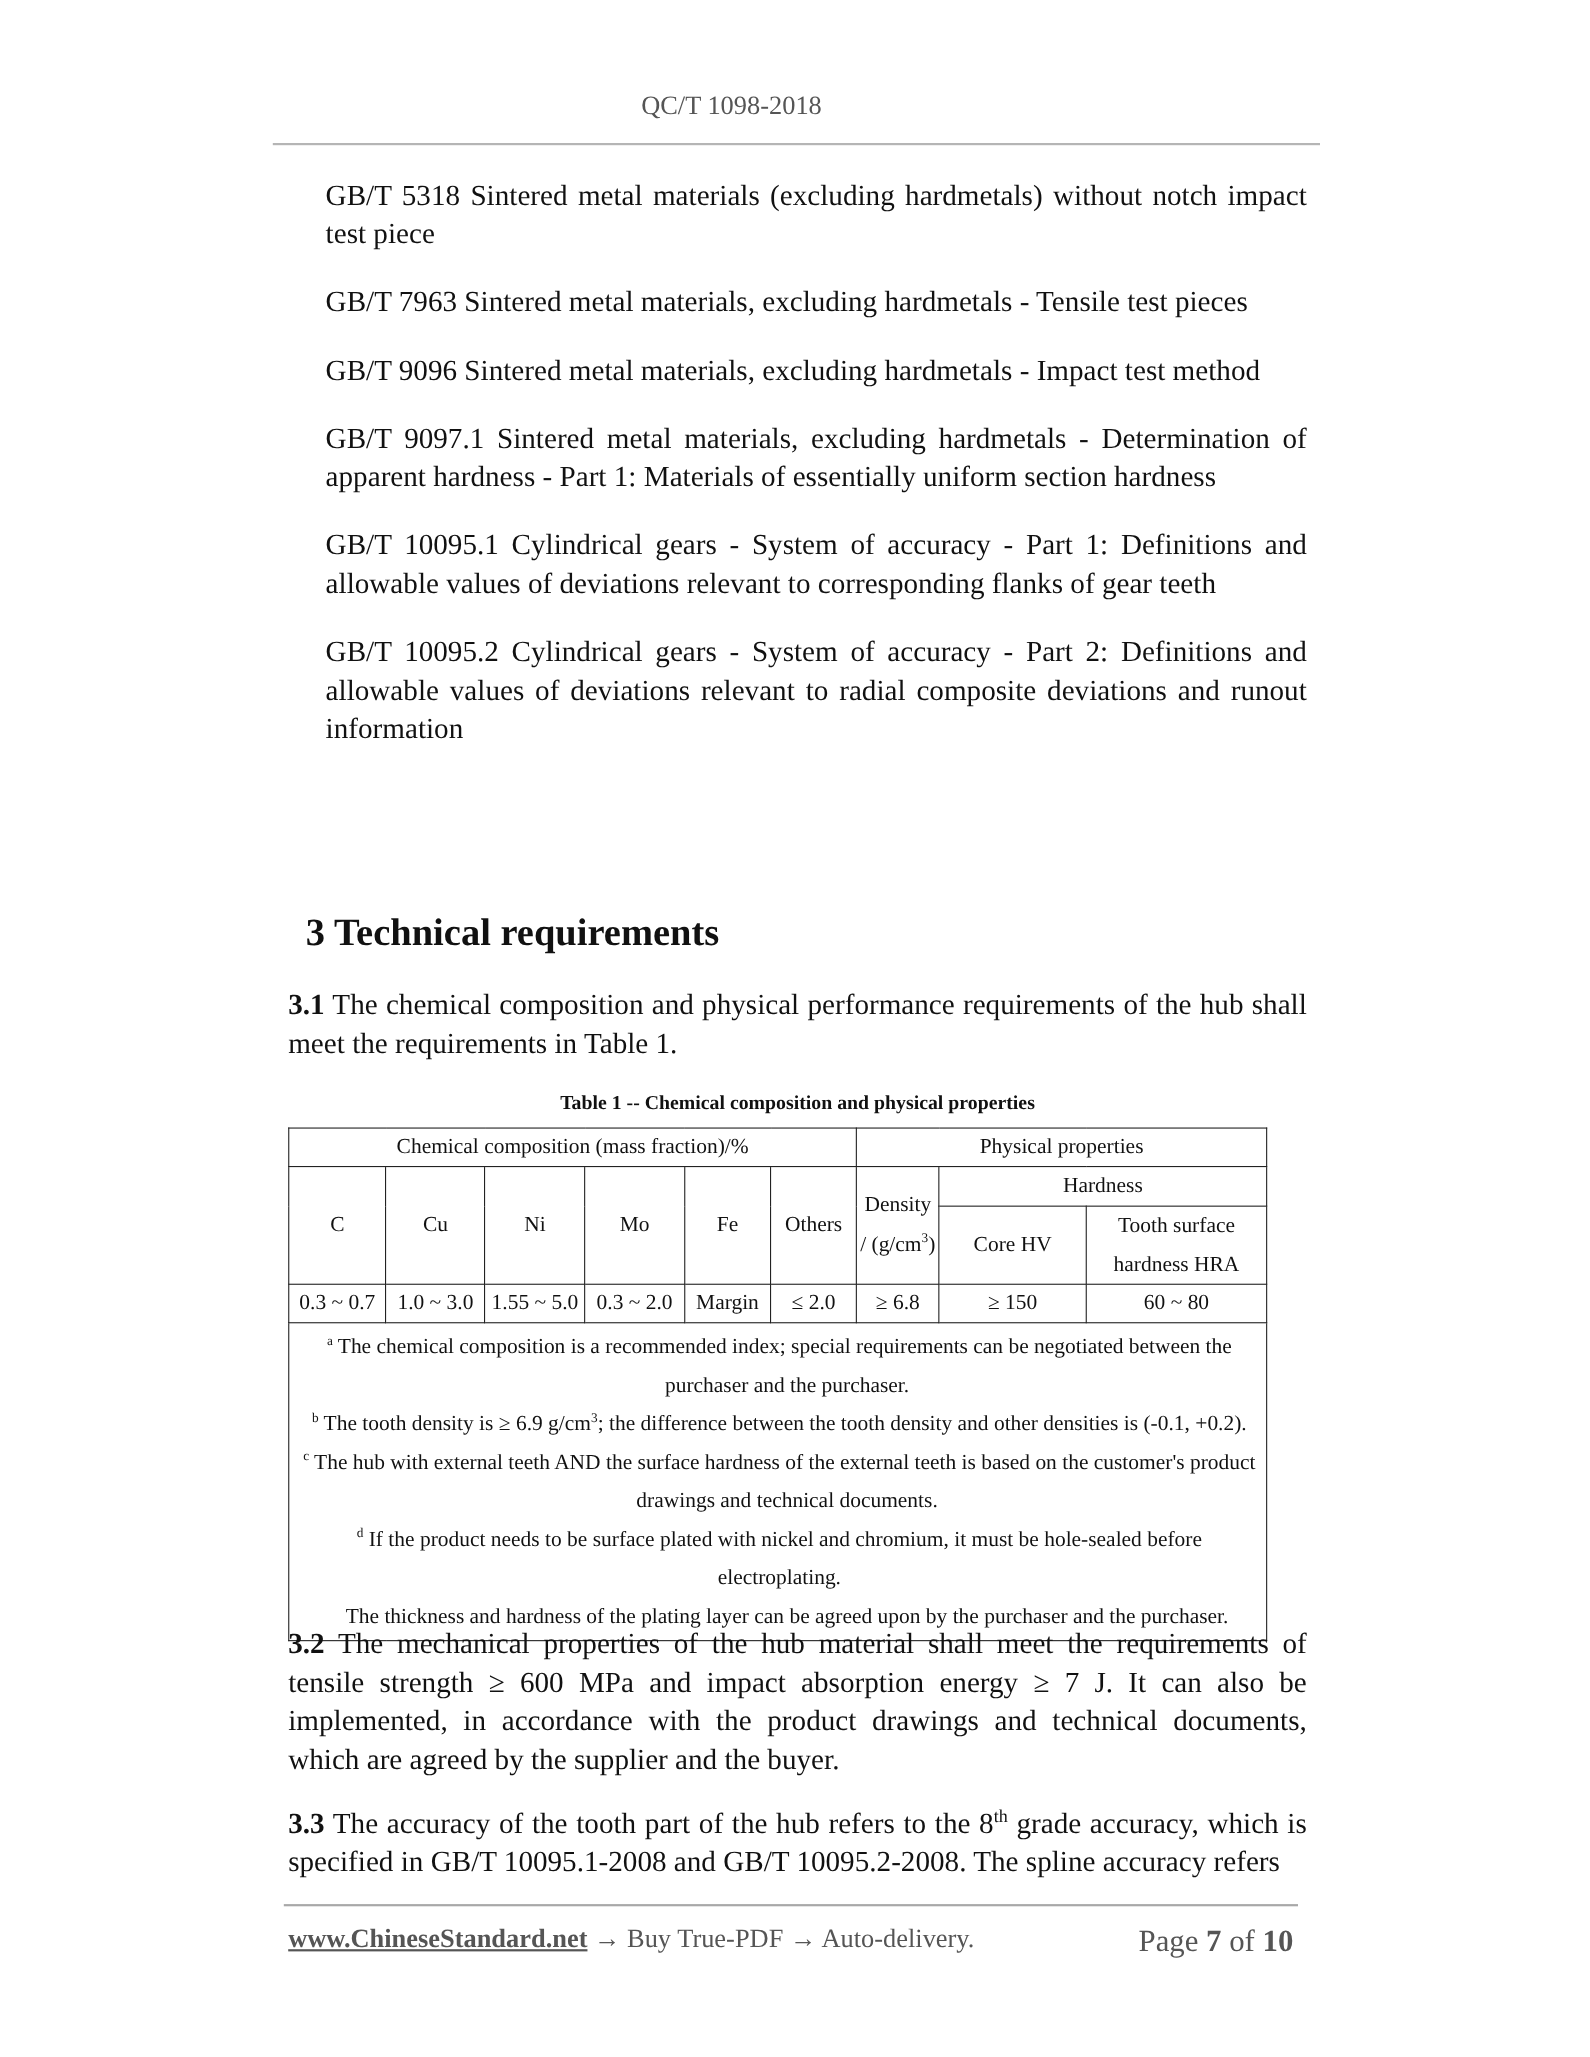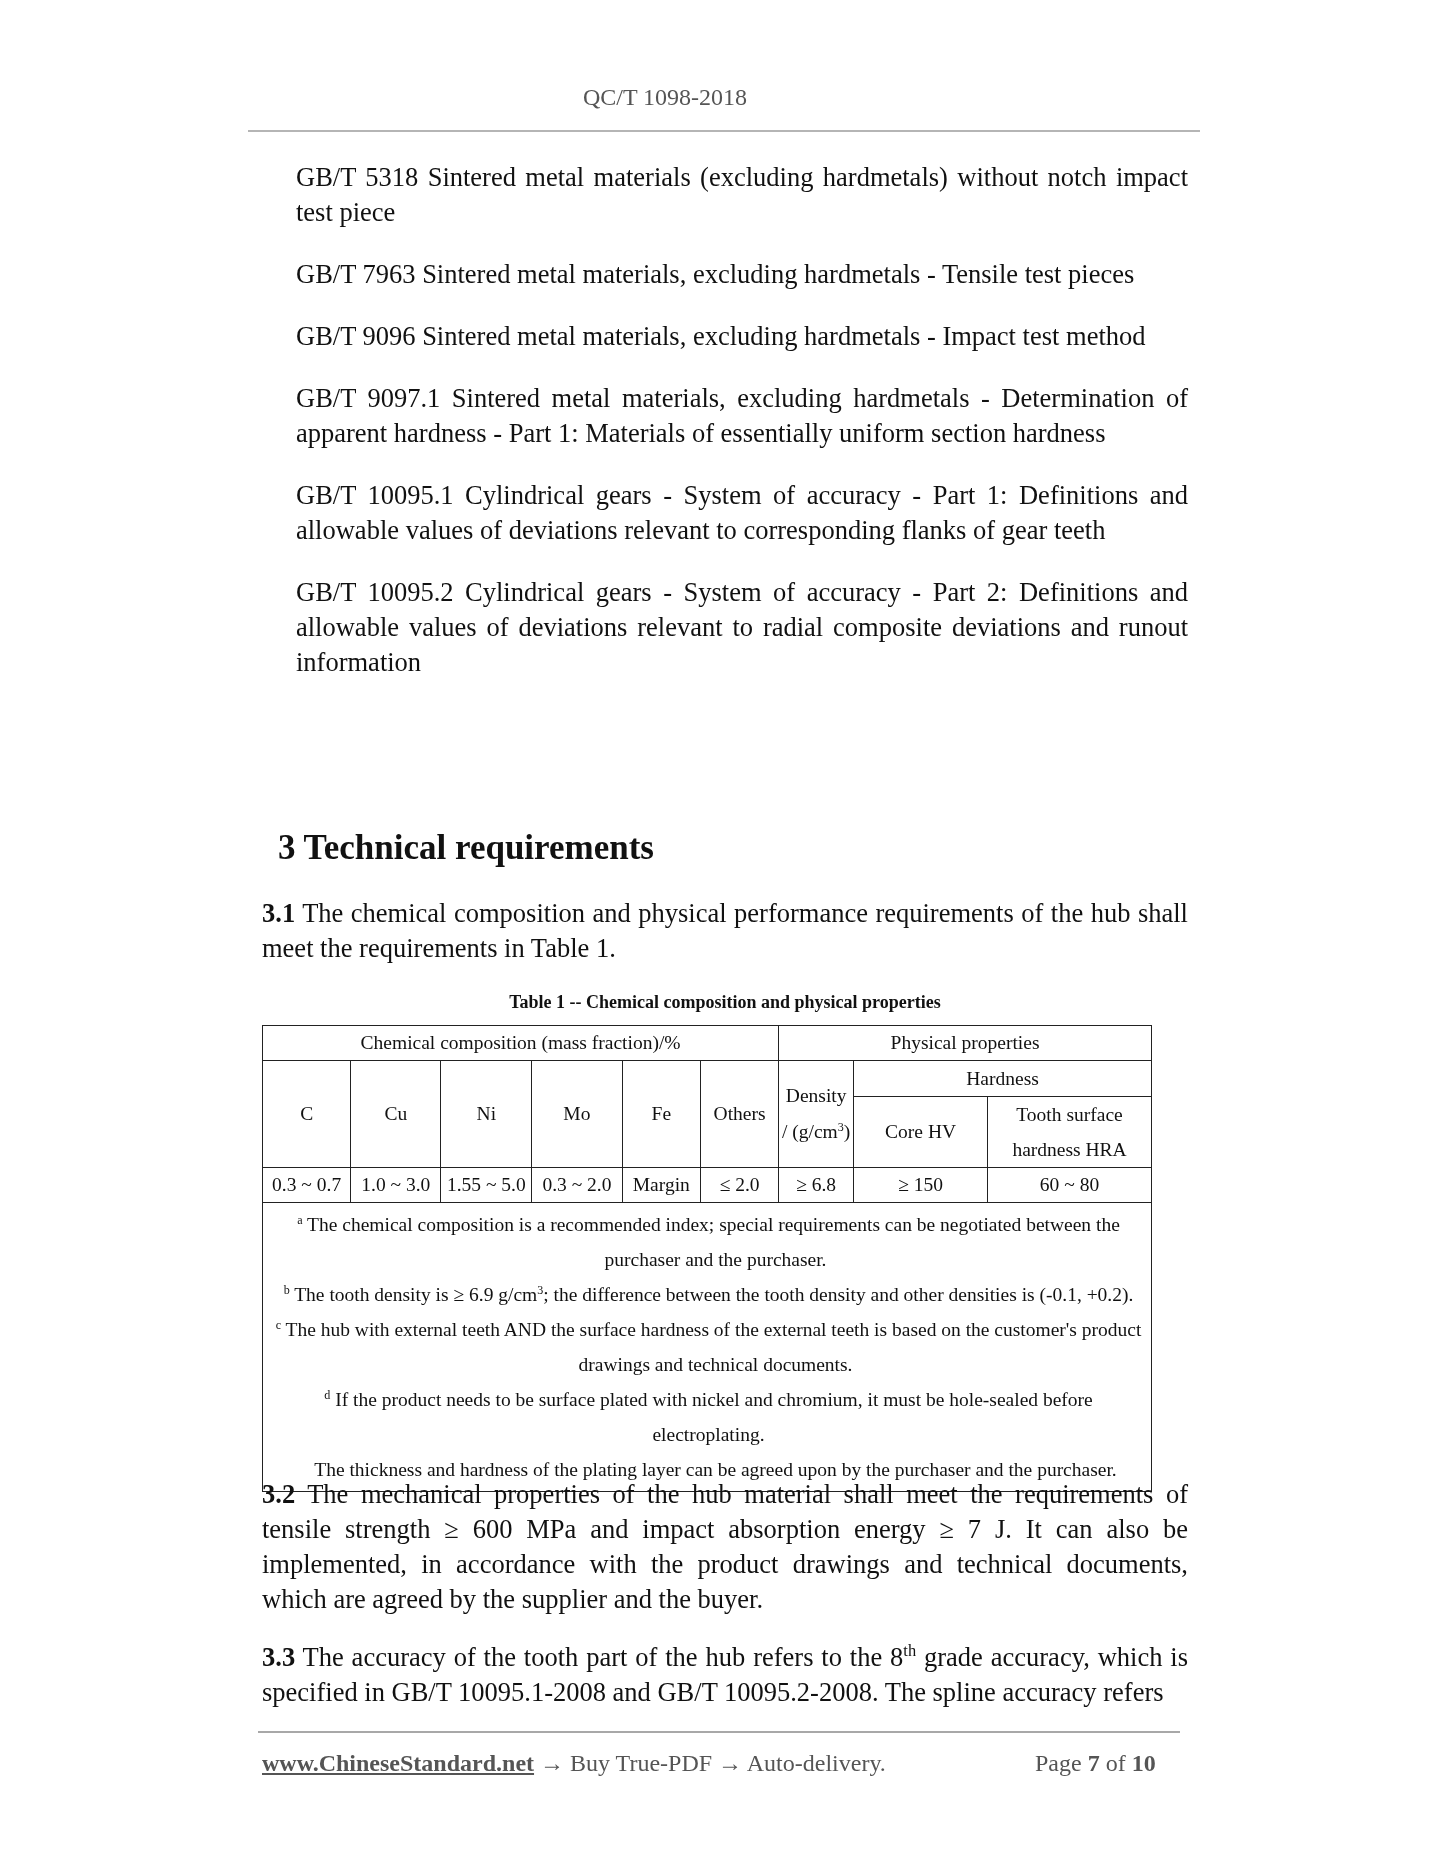--- a/index.html
+++ b/index.html
@@ -21,21 +21,21 @@
              font-size: 19.5px; color: #111; }
   table.t1 td { border: 1.5px solid #222; text-align: center; vertical-align: middle; padding: 0; }
   .notes { text-align: left; padding: 4px 0 4px 0 !important; line-height: 35px; font-size: 19.5px; }
   .note { padding-left: 3px; }
   .note .cont { display: block; padding-left: 14px; }
   sup { font-size: 0.62em; line-height: 0; }
   .ftr-rule { position: absolute; top: 1731px; left: 258px; width: 922px; height: 0;
               border-top: 2px solid #a8a8a8; }
   .ftr-left { position: absolute; top: 1750px; left: 262px; font-size: 24px; color: #555; }
   .ftr-left a { color: #555; text-decoration: underline; font-weight: bold; }
-  .ftr-right { position: absolute; top: 1750px; left: 1035px; font-size: 24px; color: #555; }
+  .ftr-right { position: absolute; top: 1750px; left: 1035px; font-size: 28px; color: #555; }
   .ftr-right b { color: #555; }
 </style>
 </head>
 <body>
 
 <div class="hdr-title">QC/T 1098-2018</div>
 <div class="hdr-rule"></div>
 
 <div class="refs">
   <p class="ref">GB/T 5318 Sintered metal materials (excluding hardmetals) without notch impact test piece</p>

